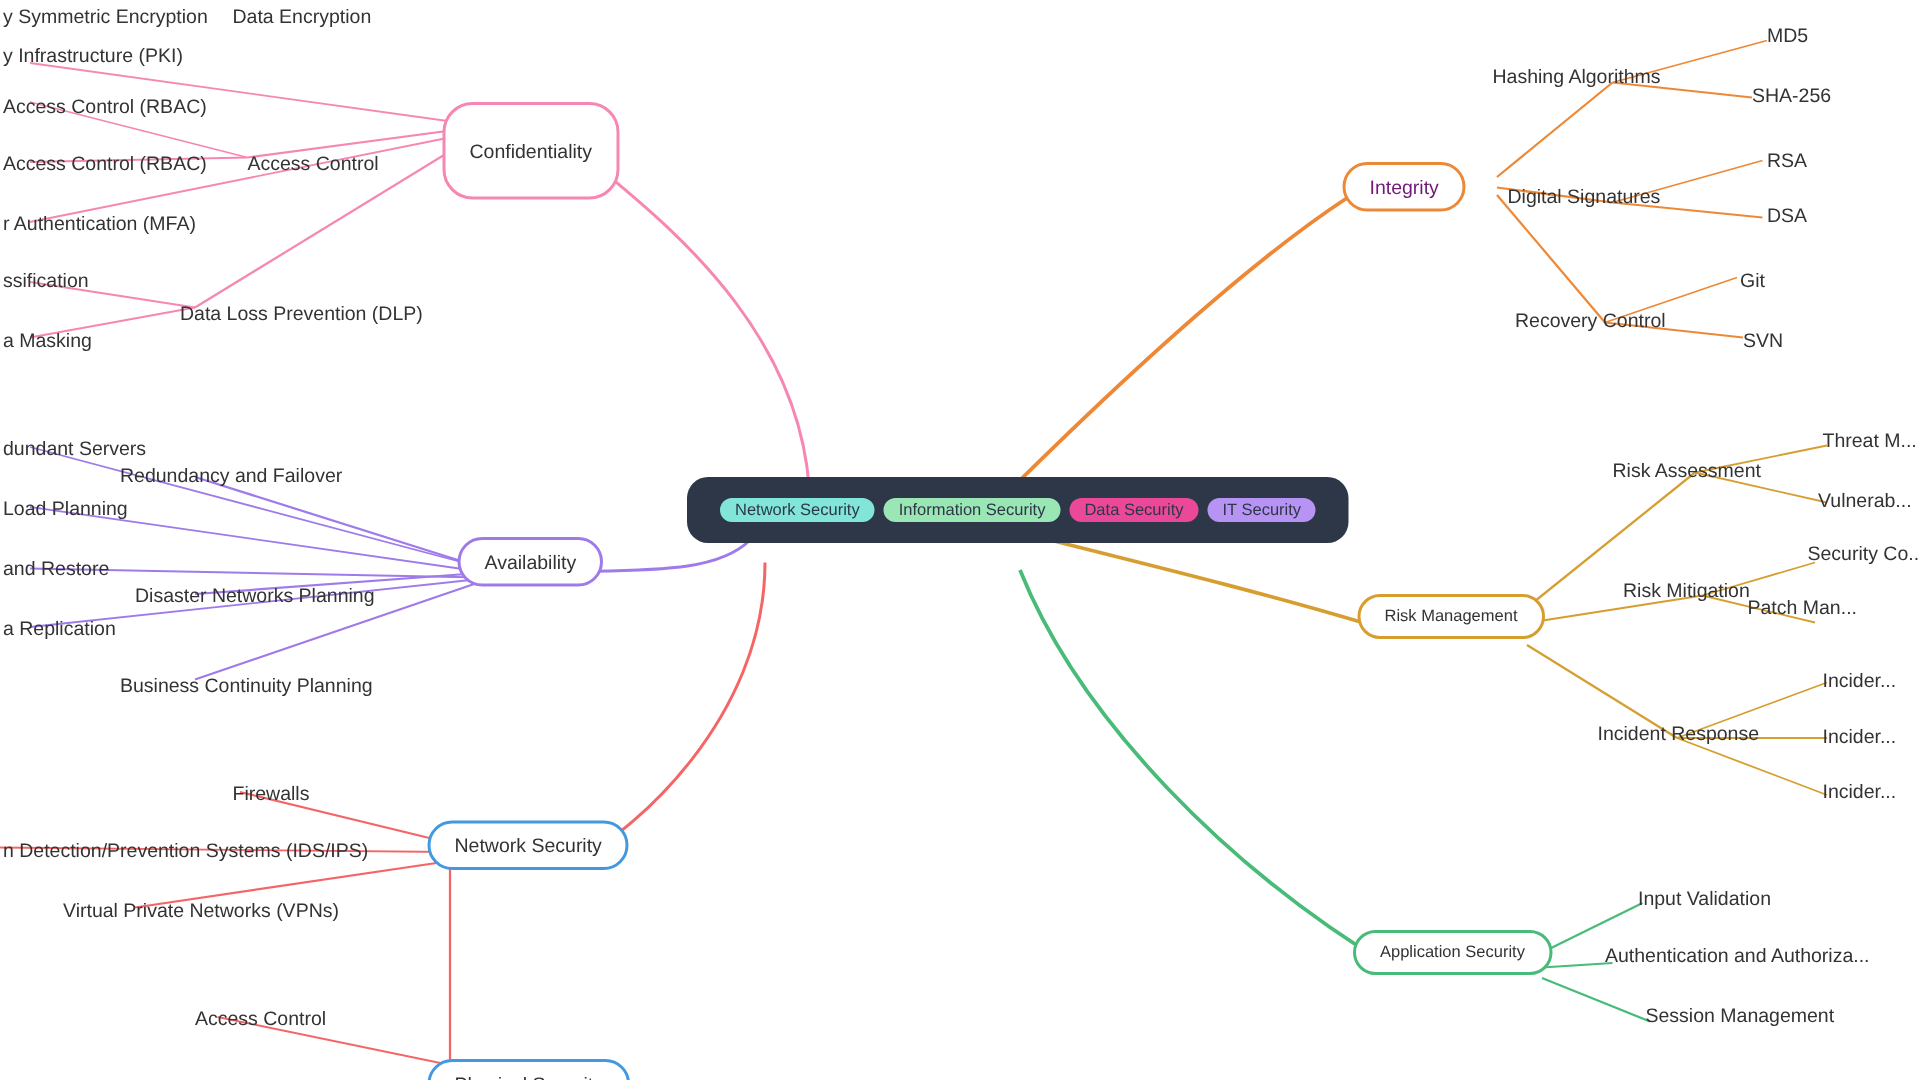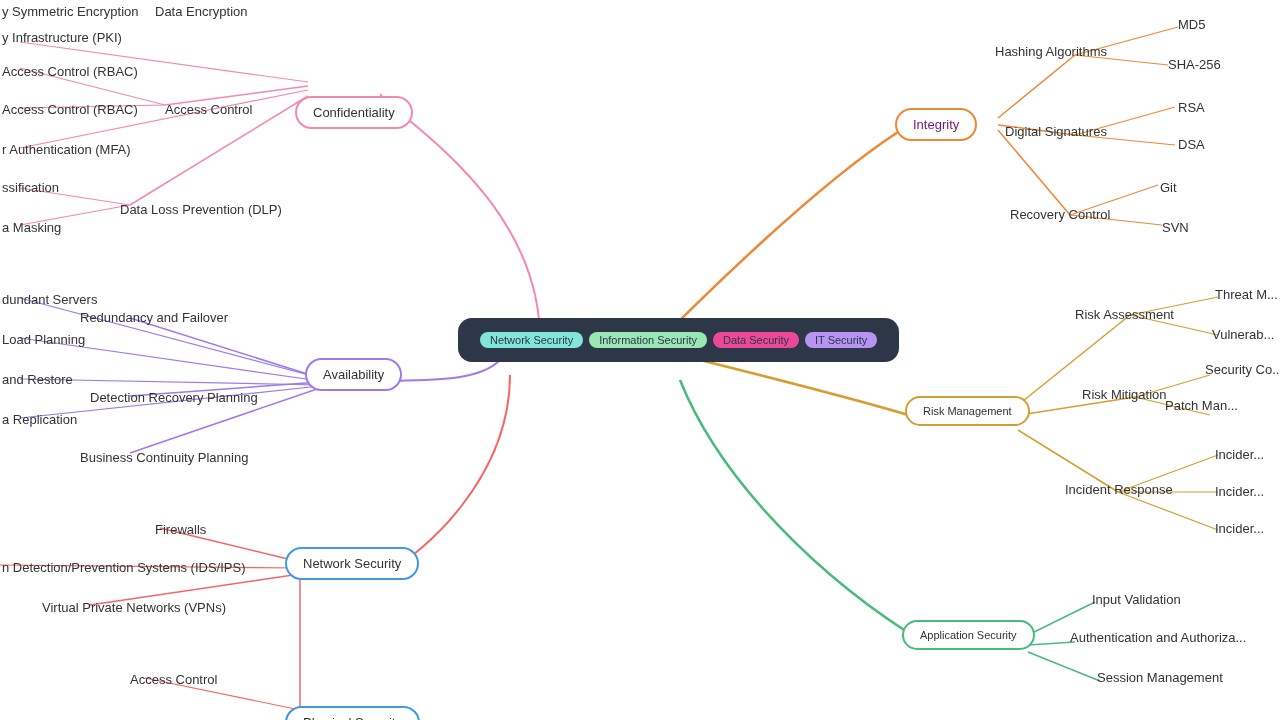--- a/index.html
+++ b/index.html
@@ -58,24 +58,23 @@
     .tag-network { background: #81e6d9; color: #2d3748; }
     .tag-info { background: #9ae6b4; color: #2d3748; }
     .tag-data { background: #ec4899; color: #2d3748; }
     .tag-it { background: #b794f4; color: #2d3748; }
 
     
     .pink-box {
       background: #fff;
       border: 2px solid #f687b3;
       border-radius: 20px;
-      padding: 7px 16px;
-      font-size: 13px;
-      color: #333;
-      margin-top: 28px;
+      padding: 23px 16px;
+      font-size: 13px;
+      color: #333;
     }
     
     .orange-box {
       background: #fff;
       border: 2px solid #ed8936;
       border-radius: 20px;
       padding: 7px 16px;
       font-size: 13px;
       color: #701a75;
     }
@@ -246,21 +245,21 @@
 <div class="node" style="left:80px; top:308px;">
   <span class="node-text">Redundancy and Failover</span>
 </div>
 <div class="node" style="left:2px; top:330px;">
   <span class="node-text">Load Planning</span>
 </div>
 <div class="node" style="left:2px; top:370px;">
   <span class="node-text">and Restore</span>
 </div>
 <div class="node" style="left:90px; top:388px;">
-  <span class="node-text">Detection Recovery Planning</span>
+  <span class="node-text">Disaster Networks Planning</span>
 </div>
 <div class="node" style="left:2px; top:410px;">
   <span class="node-text">a Replication</span>
 </div>
 <div class="node" style="left:80px; top:448px;">
   <span class="node-text">Business Continuity Planning</span>
 </div>
 
 <div class="node" style="left:155px; top:520px;">
   <span class="node-text">Firewalls</span>

